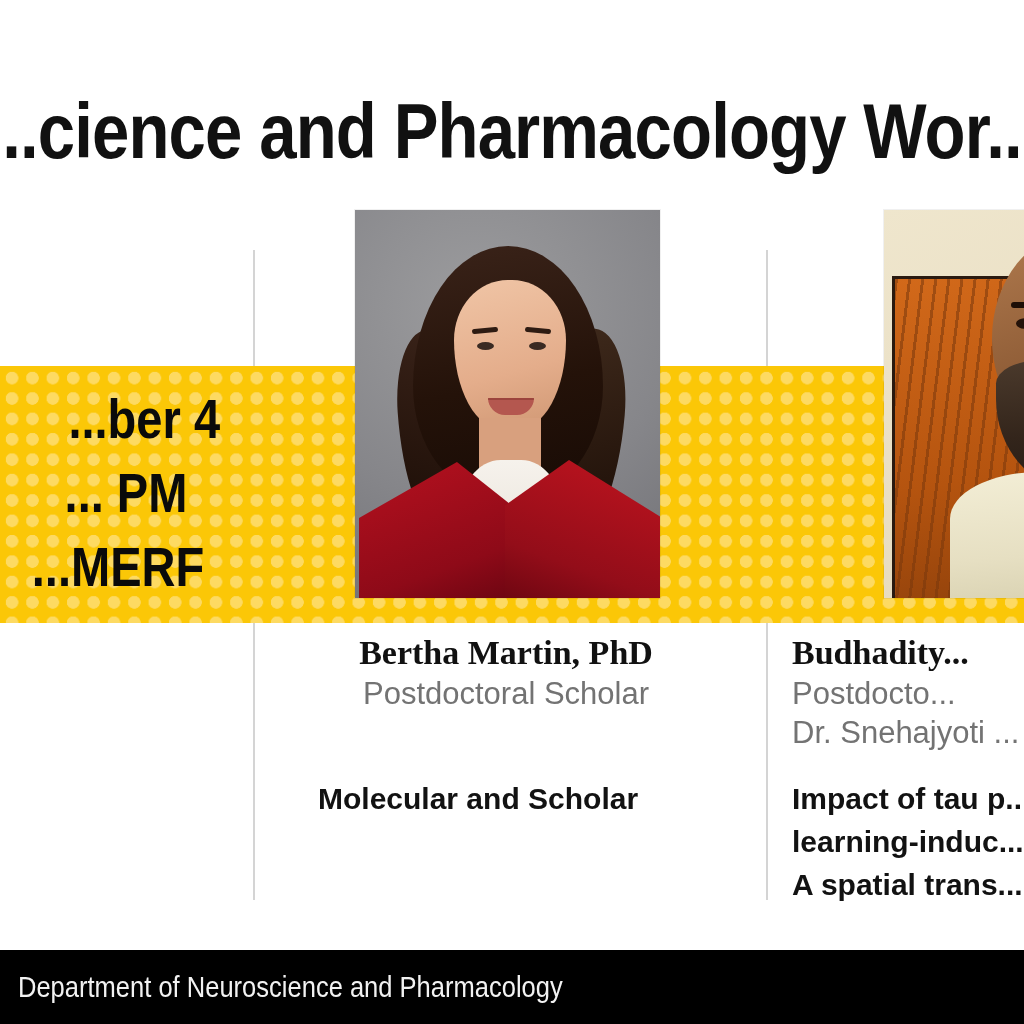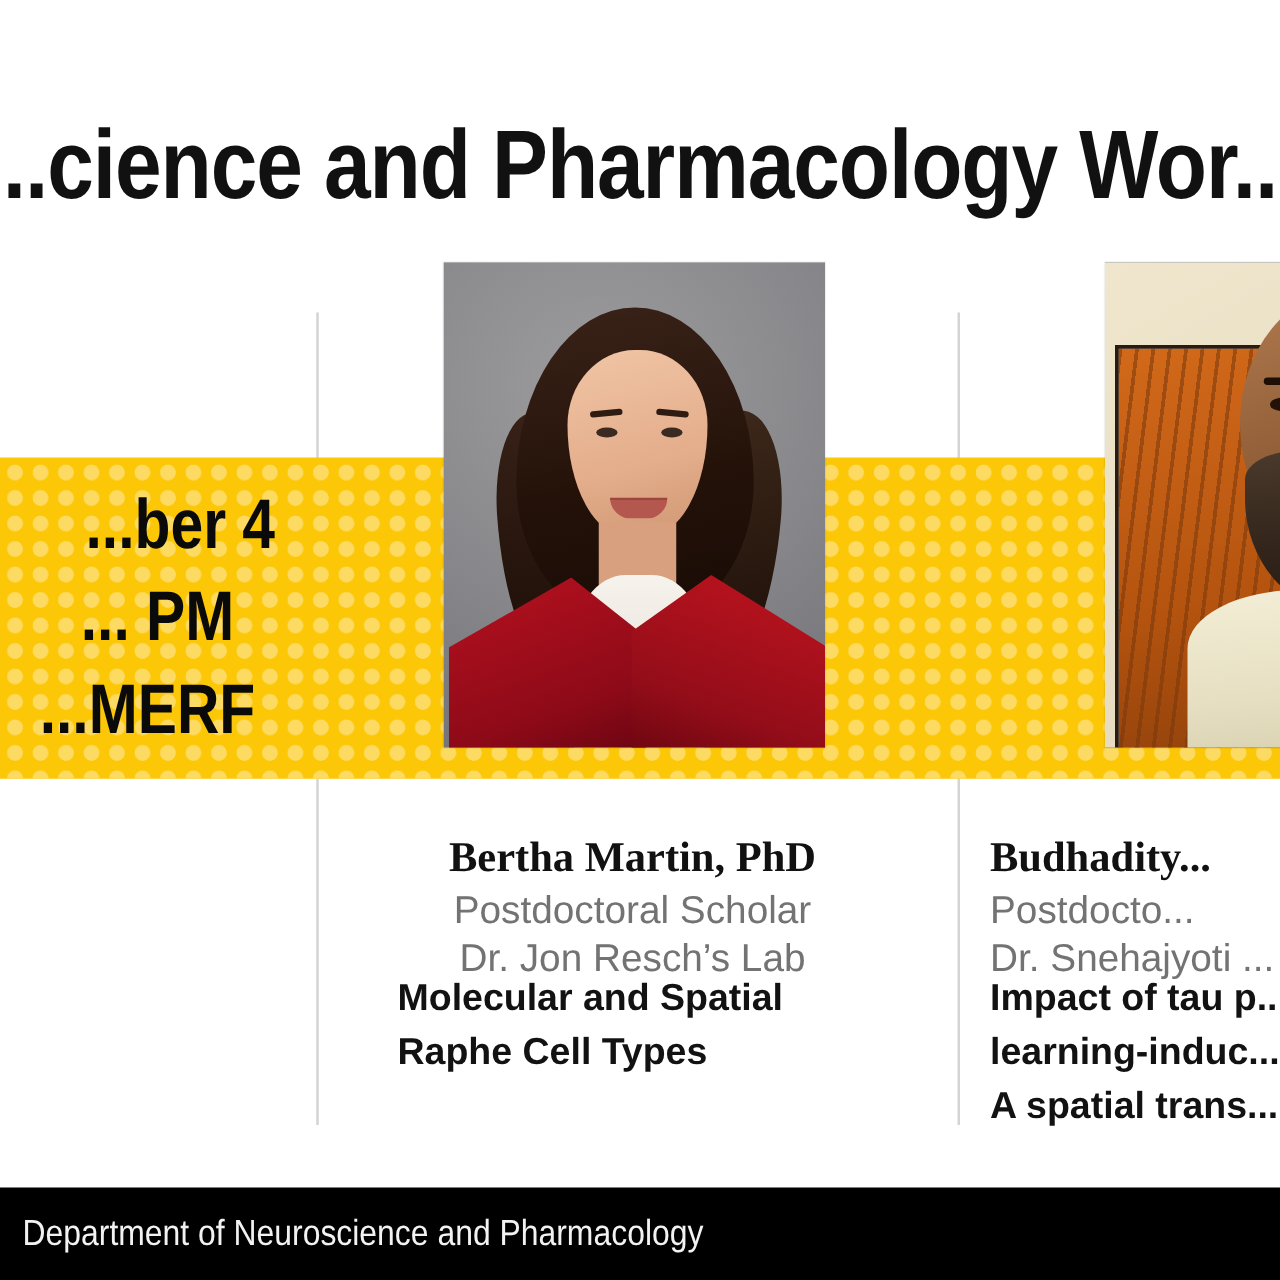--- a/index.html
+++ b/index.html
@@ -210,21 +210,21 @@
   .p2-shirt {
     position: absolute; left: 66px; top: 262px;
     width: 248px; height: 130px;
     background: linear-gradient(175deg, #f3eed6 0%, #e6dfc2 60%, #d6cfae 100%);
     border-radius: 36% 28% 0 0;
   }
 
   
   .speaker {
     position: absolute;
-    top: 666px;
+    top: 632px;
     text-align: center;
   }
   .speaker.s1 { left: 280px; width: 452px; }
   .speaker.s2 { left: 792px; width: 452px; text-align: left; }
 
   .sp-name {
     font-family: "Liberation Serif", serif;
     font-weight: bold;
     font-size: 34px;
     line-height: 42px;
@@ -323,26 +323,24 @@
     <div class="p2-eye le"></div>
 
     <div class="p2-beard"></div>
     <div class="p2-shirt"></div>
 
   </div>
 
   <div class="speaker s1">
     <div class="sp-name">Bertha Martin, PhD</div>
     <div class="sp-role">Postdoctoral Scholar</div>
-    <div class="sp-lab">Dr. Jon Resch’s Lab</div>
   </div>
 
   <div class="talk t1">
-    <div>Molecular and Spatial</div>
-    <div>Raphe Cell Types</div>
+    <div>Molecular and Scholar</div>
   </div>
 
   <div class="speaker s2">
     <div class="sp-name">Budhadity...</div>
     <div class="sp-role">Postdocto...</div>
     <div class="sp-lab">Dr. Snehajyoti ...</div>
   </div>
 
   <div class="talk t2">
     <div>Impact of tau p...</div>

